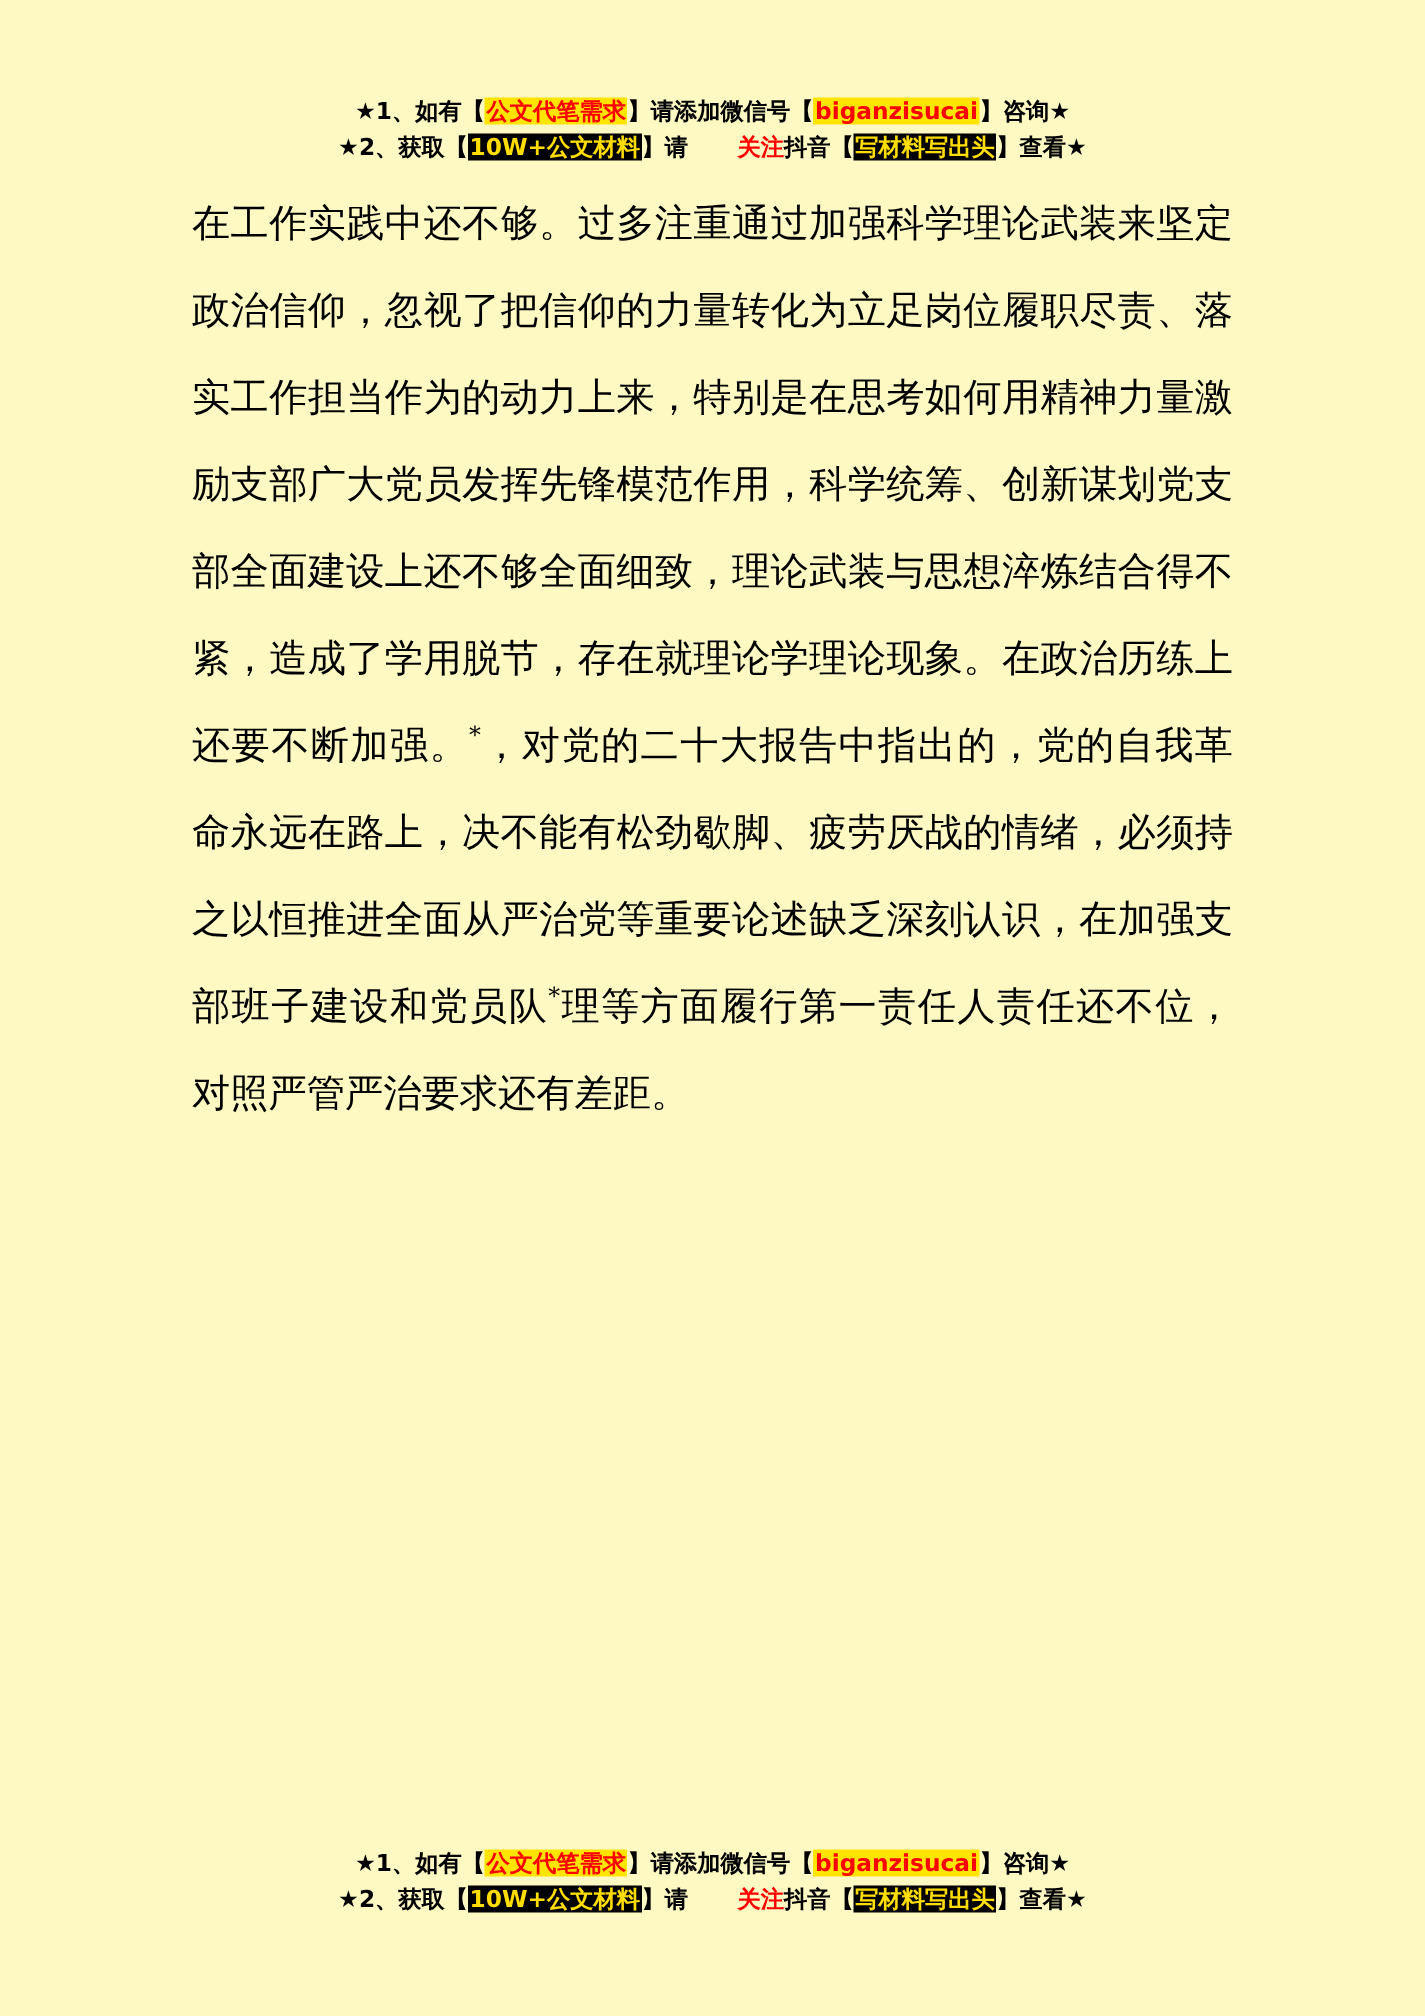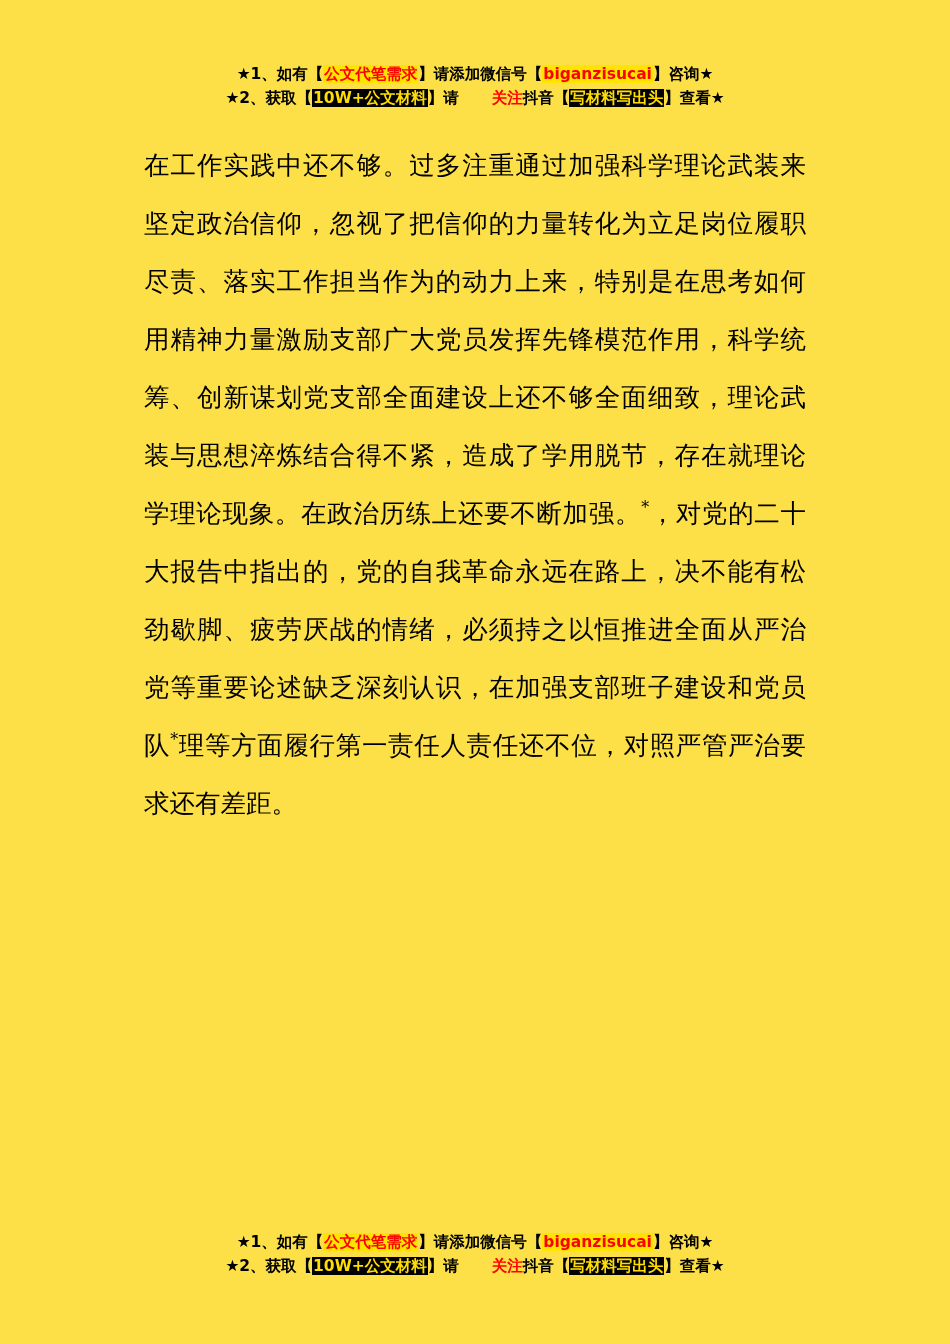--- a/index.html
+++ b/index.html
@@ -7,21 +7,21 @@
     padding: 0;
     background: #ffffff;
   }
   body {
     font-family: "DejaVu Sans", sans-serif;
   }
   .page {
     position: relative;
     width: 950px;
     height: 1344px;
-    background: #fde047;
+    background: #fef9c3;
     box-sizing: border-box;
     overflow: hidden;
   }
   .banner {
     text-align: center;
     font-family: "DejaVu Sans", sans-serif;
     font-weight: bold;
     line-height: 1.55;
   }
   .banner-top {
@@ -61,21 +61,21 @@
     right: 128px;
     top: 120px;
     font-family: "DejaVu Serif", serif;
     font-size: 25.5px;
     line-height: 58px;
     color: #000000;
     text-align: justify;
     text-justify: inter-ideograph;
   }
   .para {
-    margin: 16px;
+    margin: 0;
     text-indent: 0;
   }
   .para + .para {
     margin-top: 0px;
   }
   .indent {
     text-indent: 0em;
   }
   sup.mark {
     font-size: 0.62em;

